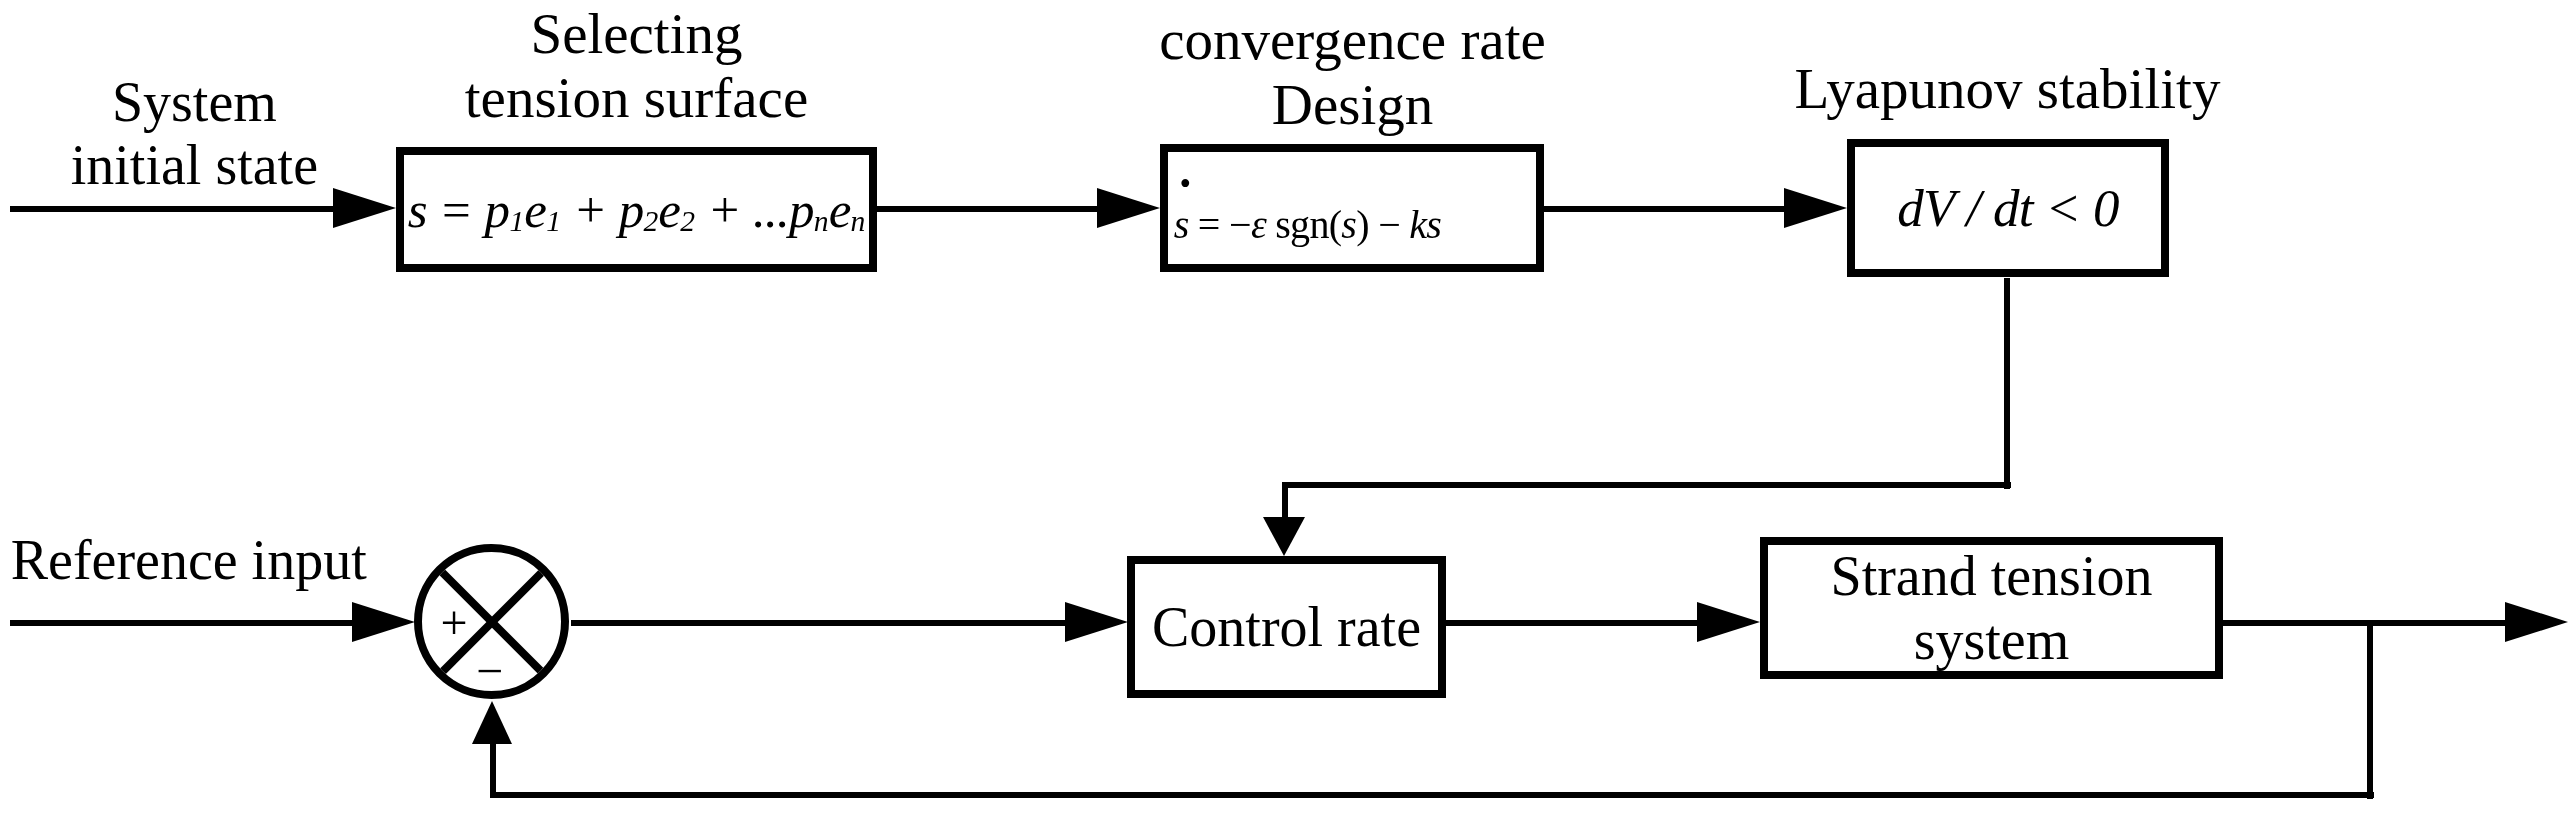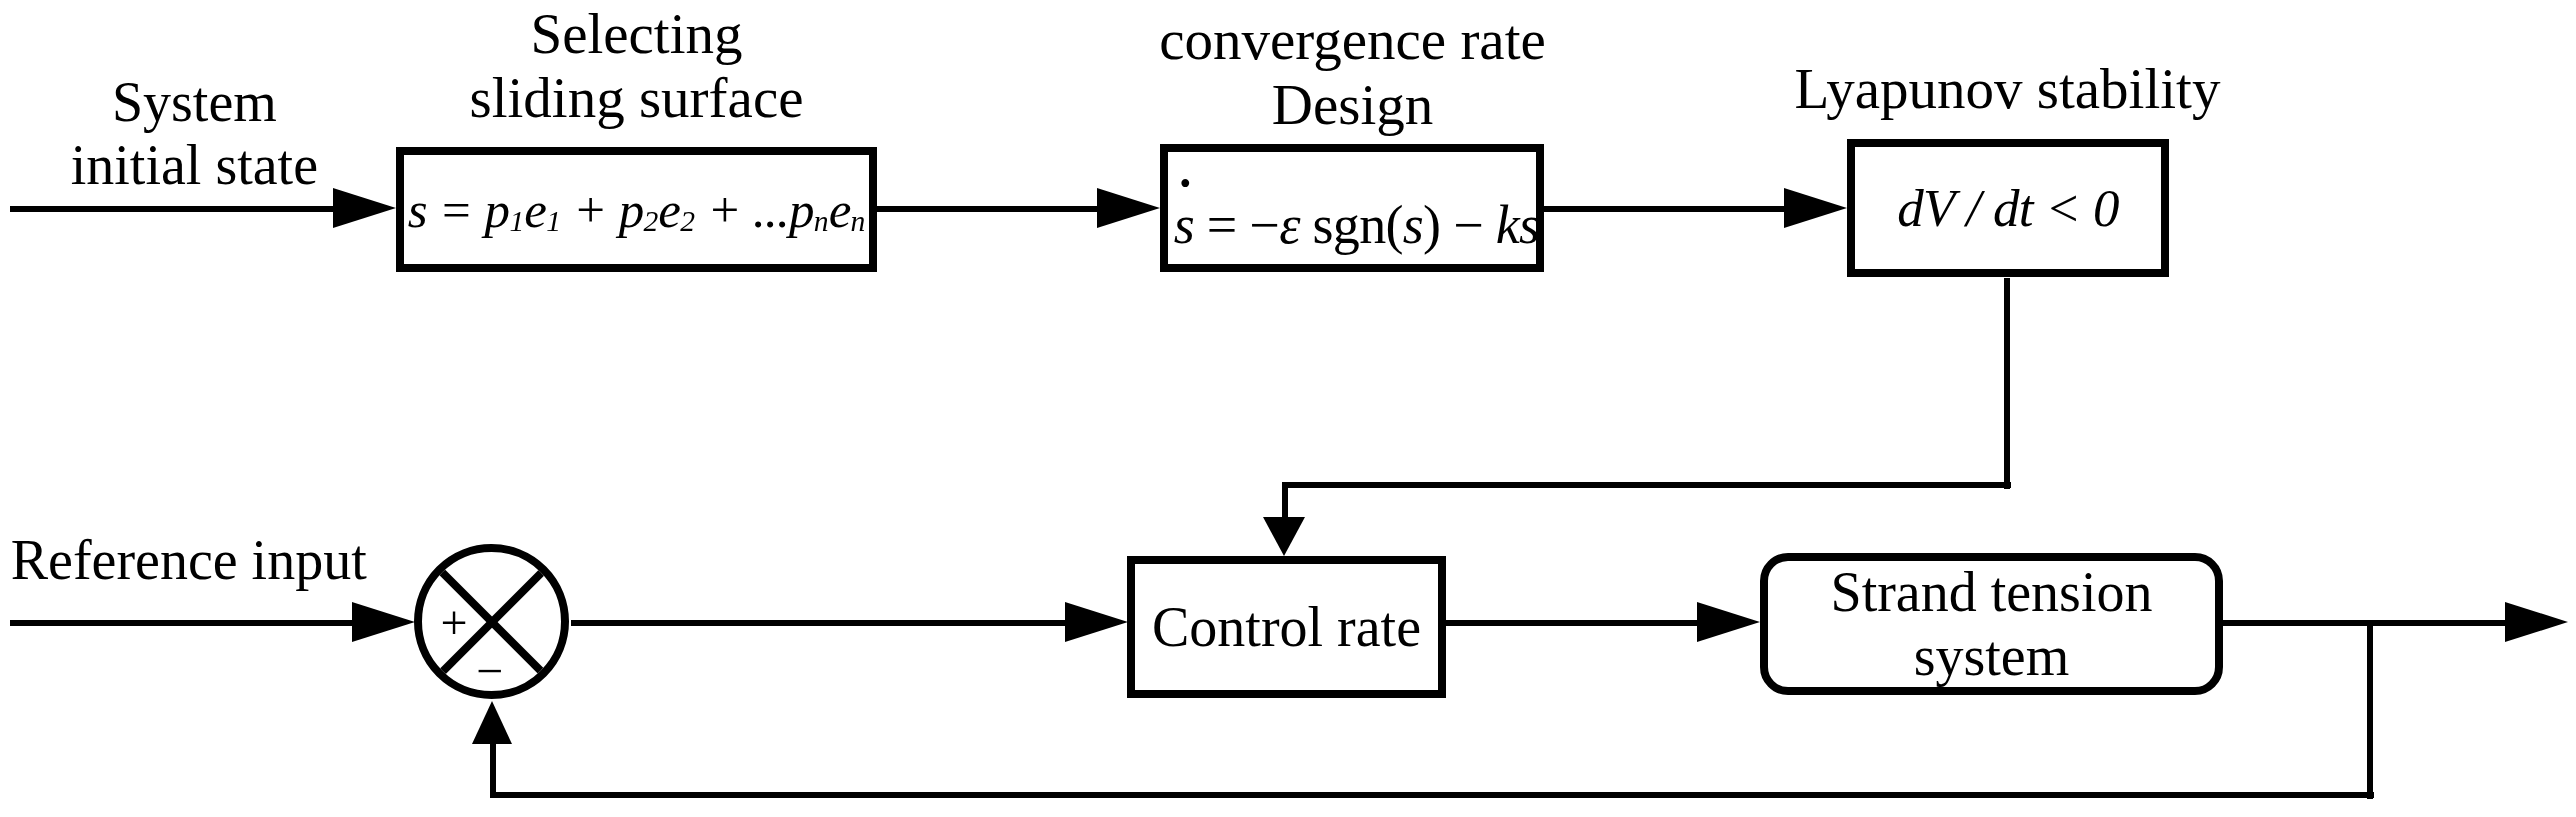--- a/index.html
+++ b/index.html
@@ -35,42 +35,42 @@
   .circle{position:absolute;left:414px;top:544px;width:139px;height:139px;
           border:8.5px solid #000000;border-radius:50%;background:#ffffff;overflow:hidden;}
   .diag{position:absolute;left:50%;top:50%;width:213px;height:7.8px;background:#000000;}
   .diag.d1{transform:translate(-50%,-50%) rotate(45deg);}
   .diag.d2{transform:translate(-50%,-50%) rotate(-45deg);}
   .sign{position:absolute;font-size:48px;line-height:48px;font-style:normal;z-index:2;}
 
   
   .box.relbox{display:block;}
   .f2dot{position:absolute;left:11.4px;top:15.7px;font-size:33px;line-height:33px;font-style:normal;}
-  .f2body{position:absolute;left:5.7px;top:42px;font-size:54px;}
+  .f2body{position:absolute;left:5.7px;top:49px;font-size:40px;}
 
   .f1{font-size:51px;}
   .f3{font-size:53px;}
   .boxtext{font-size:56px;line-height:64px;text-align:center;white-space:nowrap;}
 </style>
 </head>
 <body>
 
 <div class="canvas">
 
   <div class="lbl" style="left:16.4px;top:71px;width:356px;font-size:56px;line-height:63px;">
     <span class="ln">System</span>
     <span class="ln">initial state</span>
   </div>
 
   <div class="hline" style="left:10px;top:206px;width:324px;height:6.4px;"></div>
   <div class="arrow-r" style="left:333px;top:188px;"></div>
 
   <div class="lbl" style="left:423px;top:2.1px;width:427px;">
     <span class="ln">Selecting</span>
-    <span class="ln">sliding surface</span>
+    <span class="ln">tension surface</span>
   </div>
 
   <div class="box" style="left:396px;top:147px;width:481px;height:125px;">
     <div class="formula f1">
       <span>s = p</span><span class="sub">1</span><span>e</span><span class="sub">1</span><span> + p</span><span class="sub">2</span><span>e</span><span class="sub">2</span><span> + ...p</span><span class="sub">n</span><span>e</span><span class="sub">n</span>
     </div>
   </div>
 
   <div class="hline" style="left:877px;top:206px;width:222px;height:6.4px;"></div>
   <div class="arrow-r" style="left:1097px;top:188px;"></div>
@@ -120,21 +120,21 @@
   <div class="hline" style="left:571px;top:620px;width:494px;height:6.4px;"></div>
   <div class="arrow-r" style="left:1065px;top:602px;"></div>
 
   <div class="box" style="left:1127px;top:556px;width:319px;height:142px;">
     <div class="boxtext">Control rate</div>
   </div>
 
   <div class="hline" style="left:1446px;top:620px;width:251px;height:6.4px;"></div>
   <div class="arrow-r" style="left:1697px;top:602px;"></div>
 
-  <div class="box" style="left:1760px;top:553px;width:463px;height:142px;border-radius:28px;">
+  <div class="box" style="left:1760px;top:537px;width:463px;height:142px;">
     <div class="boxtext">
       <span class="ln" style="display:block;">Strand tension</span>
       <span class="ln" style="display:block;">system</span>
     </div>
   </div>
 
   <div class="hline" style="left:2222px;top:620px;width:283px;height:6.4px;"></div>
   <div class="arrow-r" style="left:2505px;top:602px;"></div>
 
 

